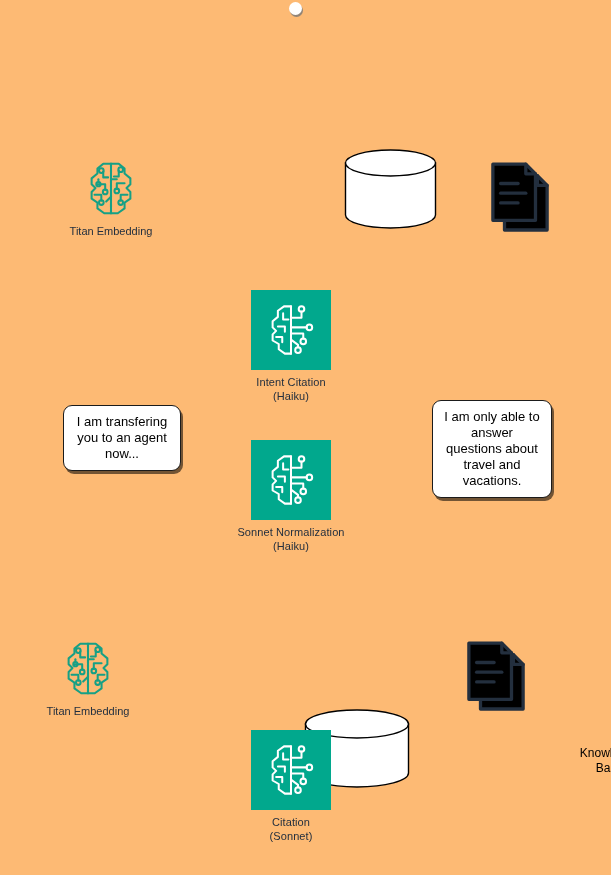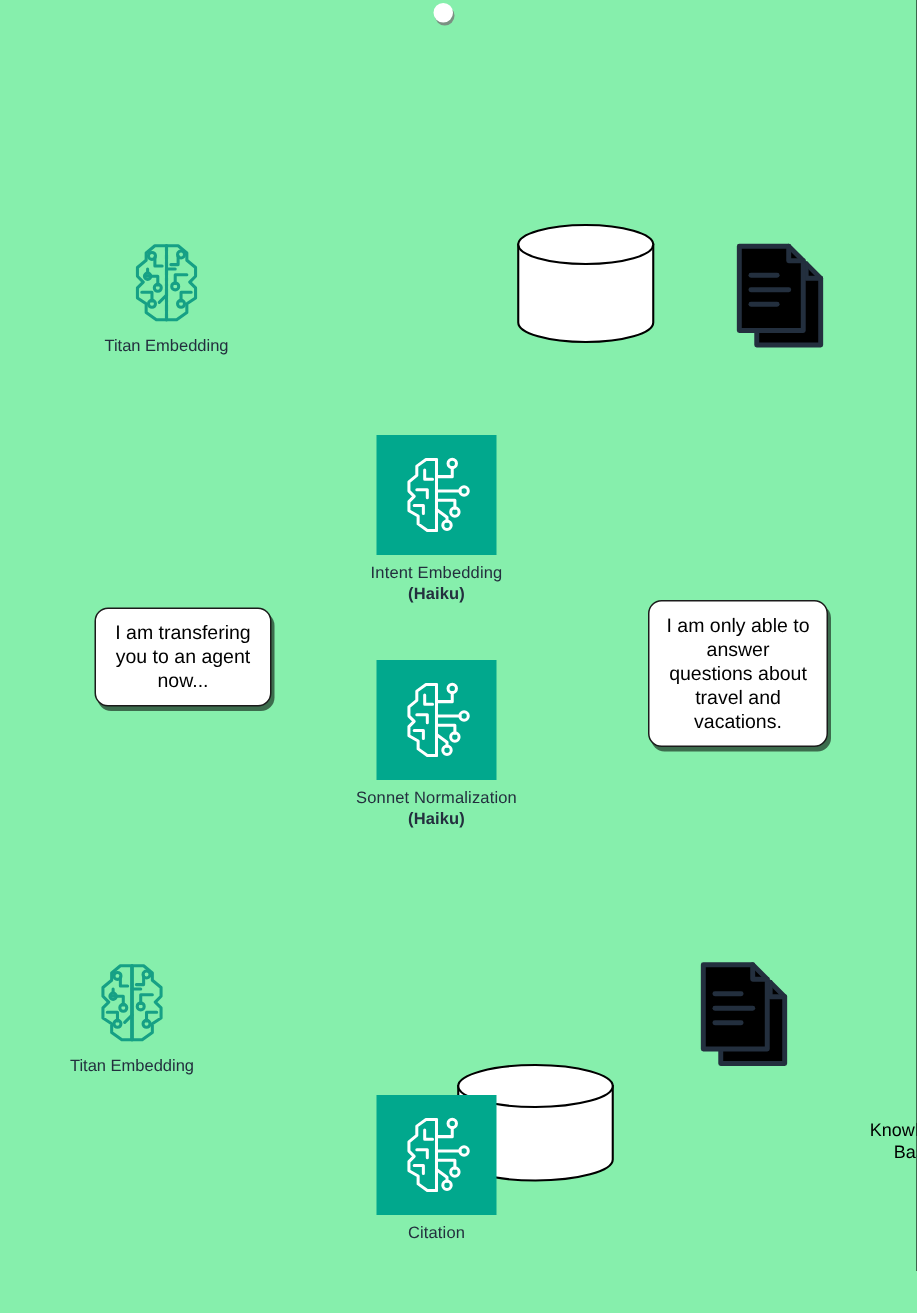--- a/index.html
+++ b/index.html
@@ -8,21 +8,21 @@
     width: 611px;
     height: 875px;
     background: #000000;
     font-family: "Liberation Sans", sans-serif;
     overflow: hidden;
   }
   .canvas {
     position: relative;
     width: 611px;
     height: 875px;
-    background: #86efac;
+    background: #fdba74;
   }
 
   
   .node { position: absolute; }
 
   
   .model-tile {
     width: 80px;
     height: 80px;
     background: #01A88D;
@@ -33,21 +33,21 @@
   .model-label {
     margin-top: 5px;
     width: 160px;
     margin-left: -40px;
     text-align: center;
     color: #232F3E;
     font-size: 11px;
     line-height: 14px;
     letter-spacing: 0.1px;
   }
-  .model-label .l2 { display: block; font-weight: bold; }
+  .model-label .l2 { display: block; }
 
   
   .titan-icon { width: 62px; height: 62px; }
   .titan-label {
     margin-top: 4px;
     width: 150px;
     margin-left: -44px;
     text-align: center;
     color: #232F3E;
     font-size: 11px;
@@ -160,21 +160,21 @@
         <circle cx="44" cy="8" r="3.2"></circle>
         <path d="M32 29 L50 29"></path>
         <circle cx="53" cy="29" r="3.2"></circle>
         <path d="M32 36 L46 36 L46 42"></path>
         <circle cx="46" cy="45" r="3.2"></circle>
         <path d="M32 43 L40 49 L40 52"></path>
         <circle cx="40" cy="55" r="3.2"></circle>
       </svg>
     </div>
     <div class="model-label">
-      <span>Intent Embedding</span>
+      <span>Intent Citation</span>
       <span class="l2">(Haiku)</span>
     </div>
   </div>
 
   <div class="node" style="left:432px; top:400px; width:120px;">
     <div class="bubble">I am only able to answer questions about travel and vacations.</div>
   </div>
 
   <div class="node" style="left:63px; top:405px; width:118px;">
     <div class="bubble">I am transfering you to an agent now...</div>
@@ -267,16 +267,17 @@
         <path d="M32 29 L50 29"></path>
         <circle cx="53" cy="29" r="3.2"></circle>
         <path d="M32 36 L46 36 L46 42"></path>
         <circle cx="46" cy="45" r="3.2"></circle>
         <path d="M32 43 L40 49 L40 52"></path>
         <circle cx="40" cy="55" r="3.2"></circle>
       </svg>
     </div>
     <div class="model-label">
       <span>Citation</span>
+      <span class="l2">(Sonnet)</span>
     </div>
   </div>
 
 </div>
 
 </body></html>

